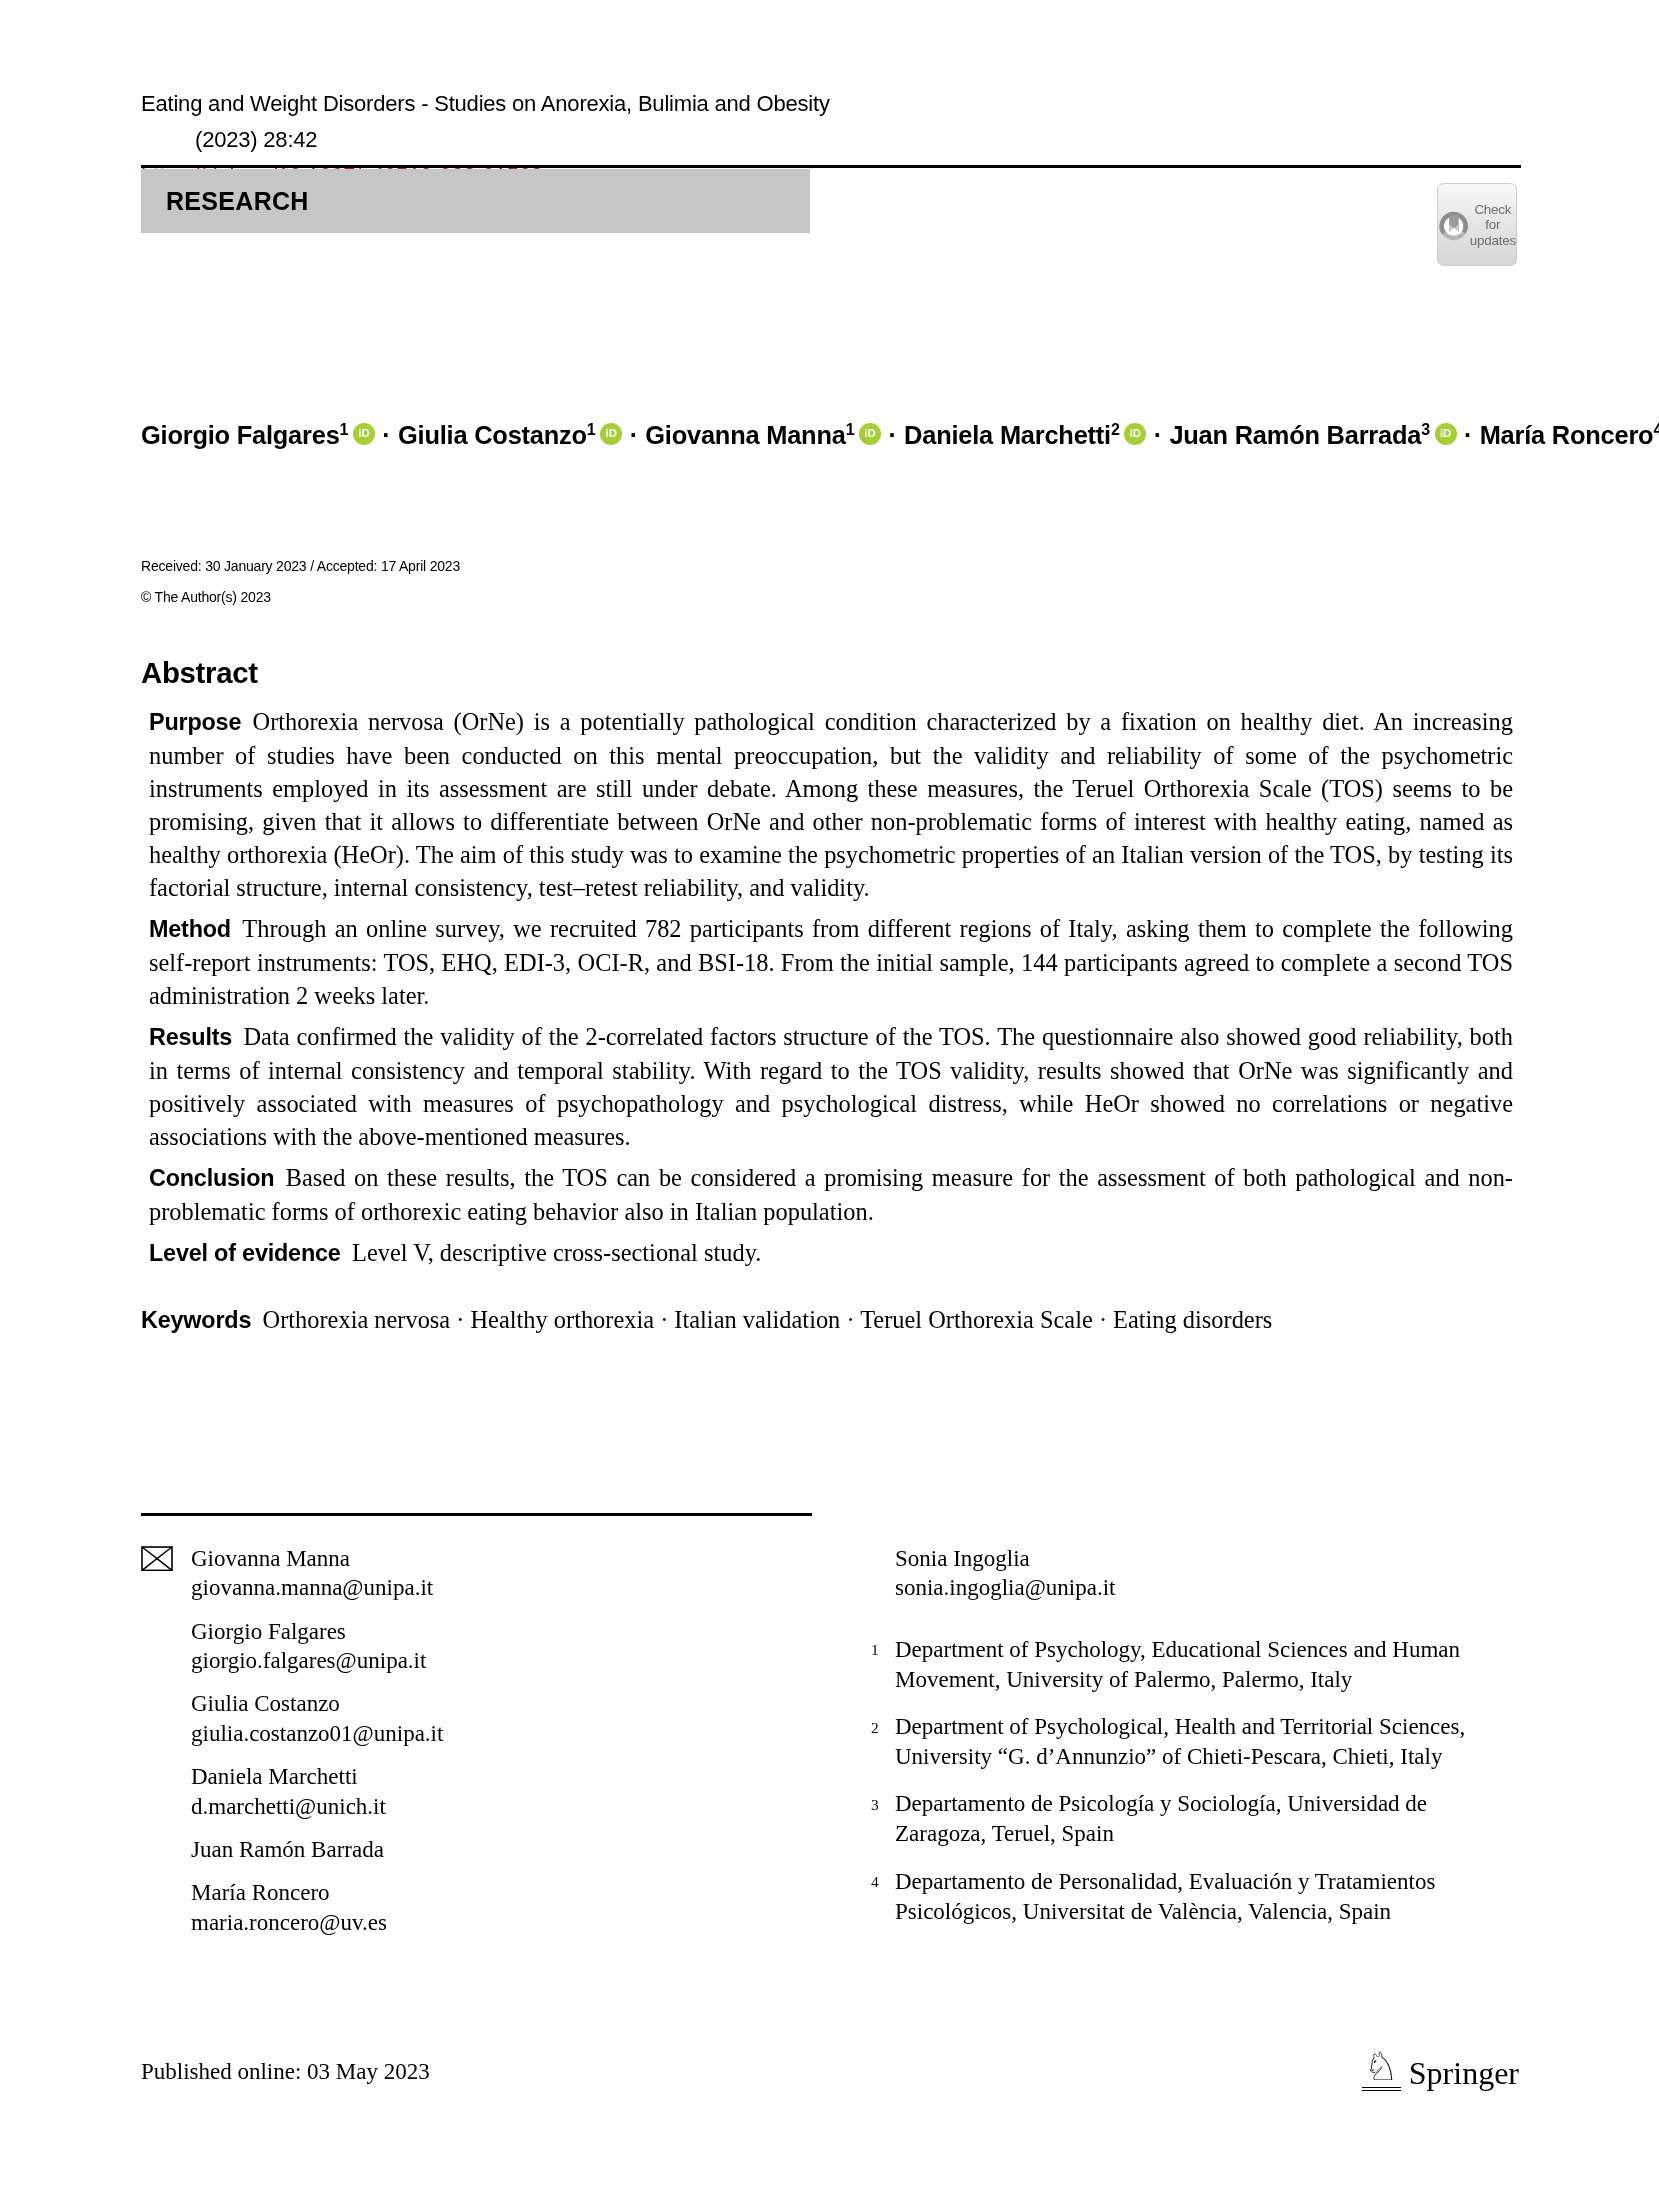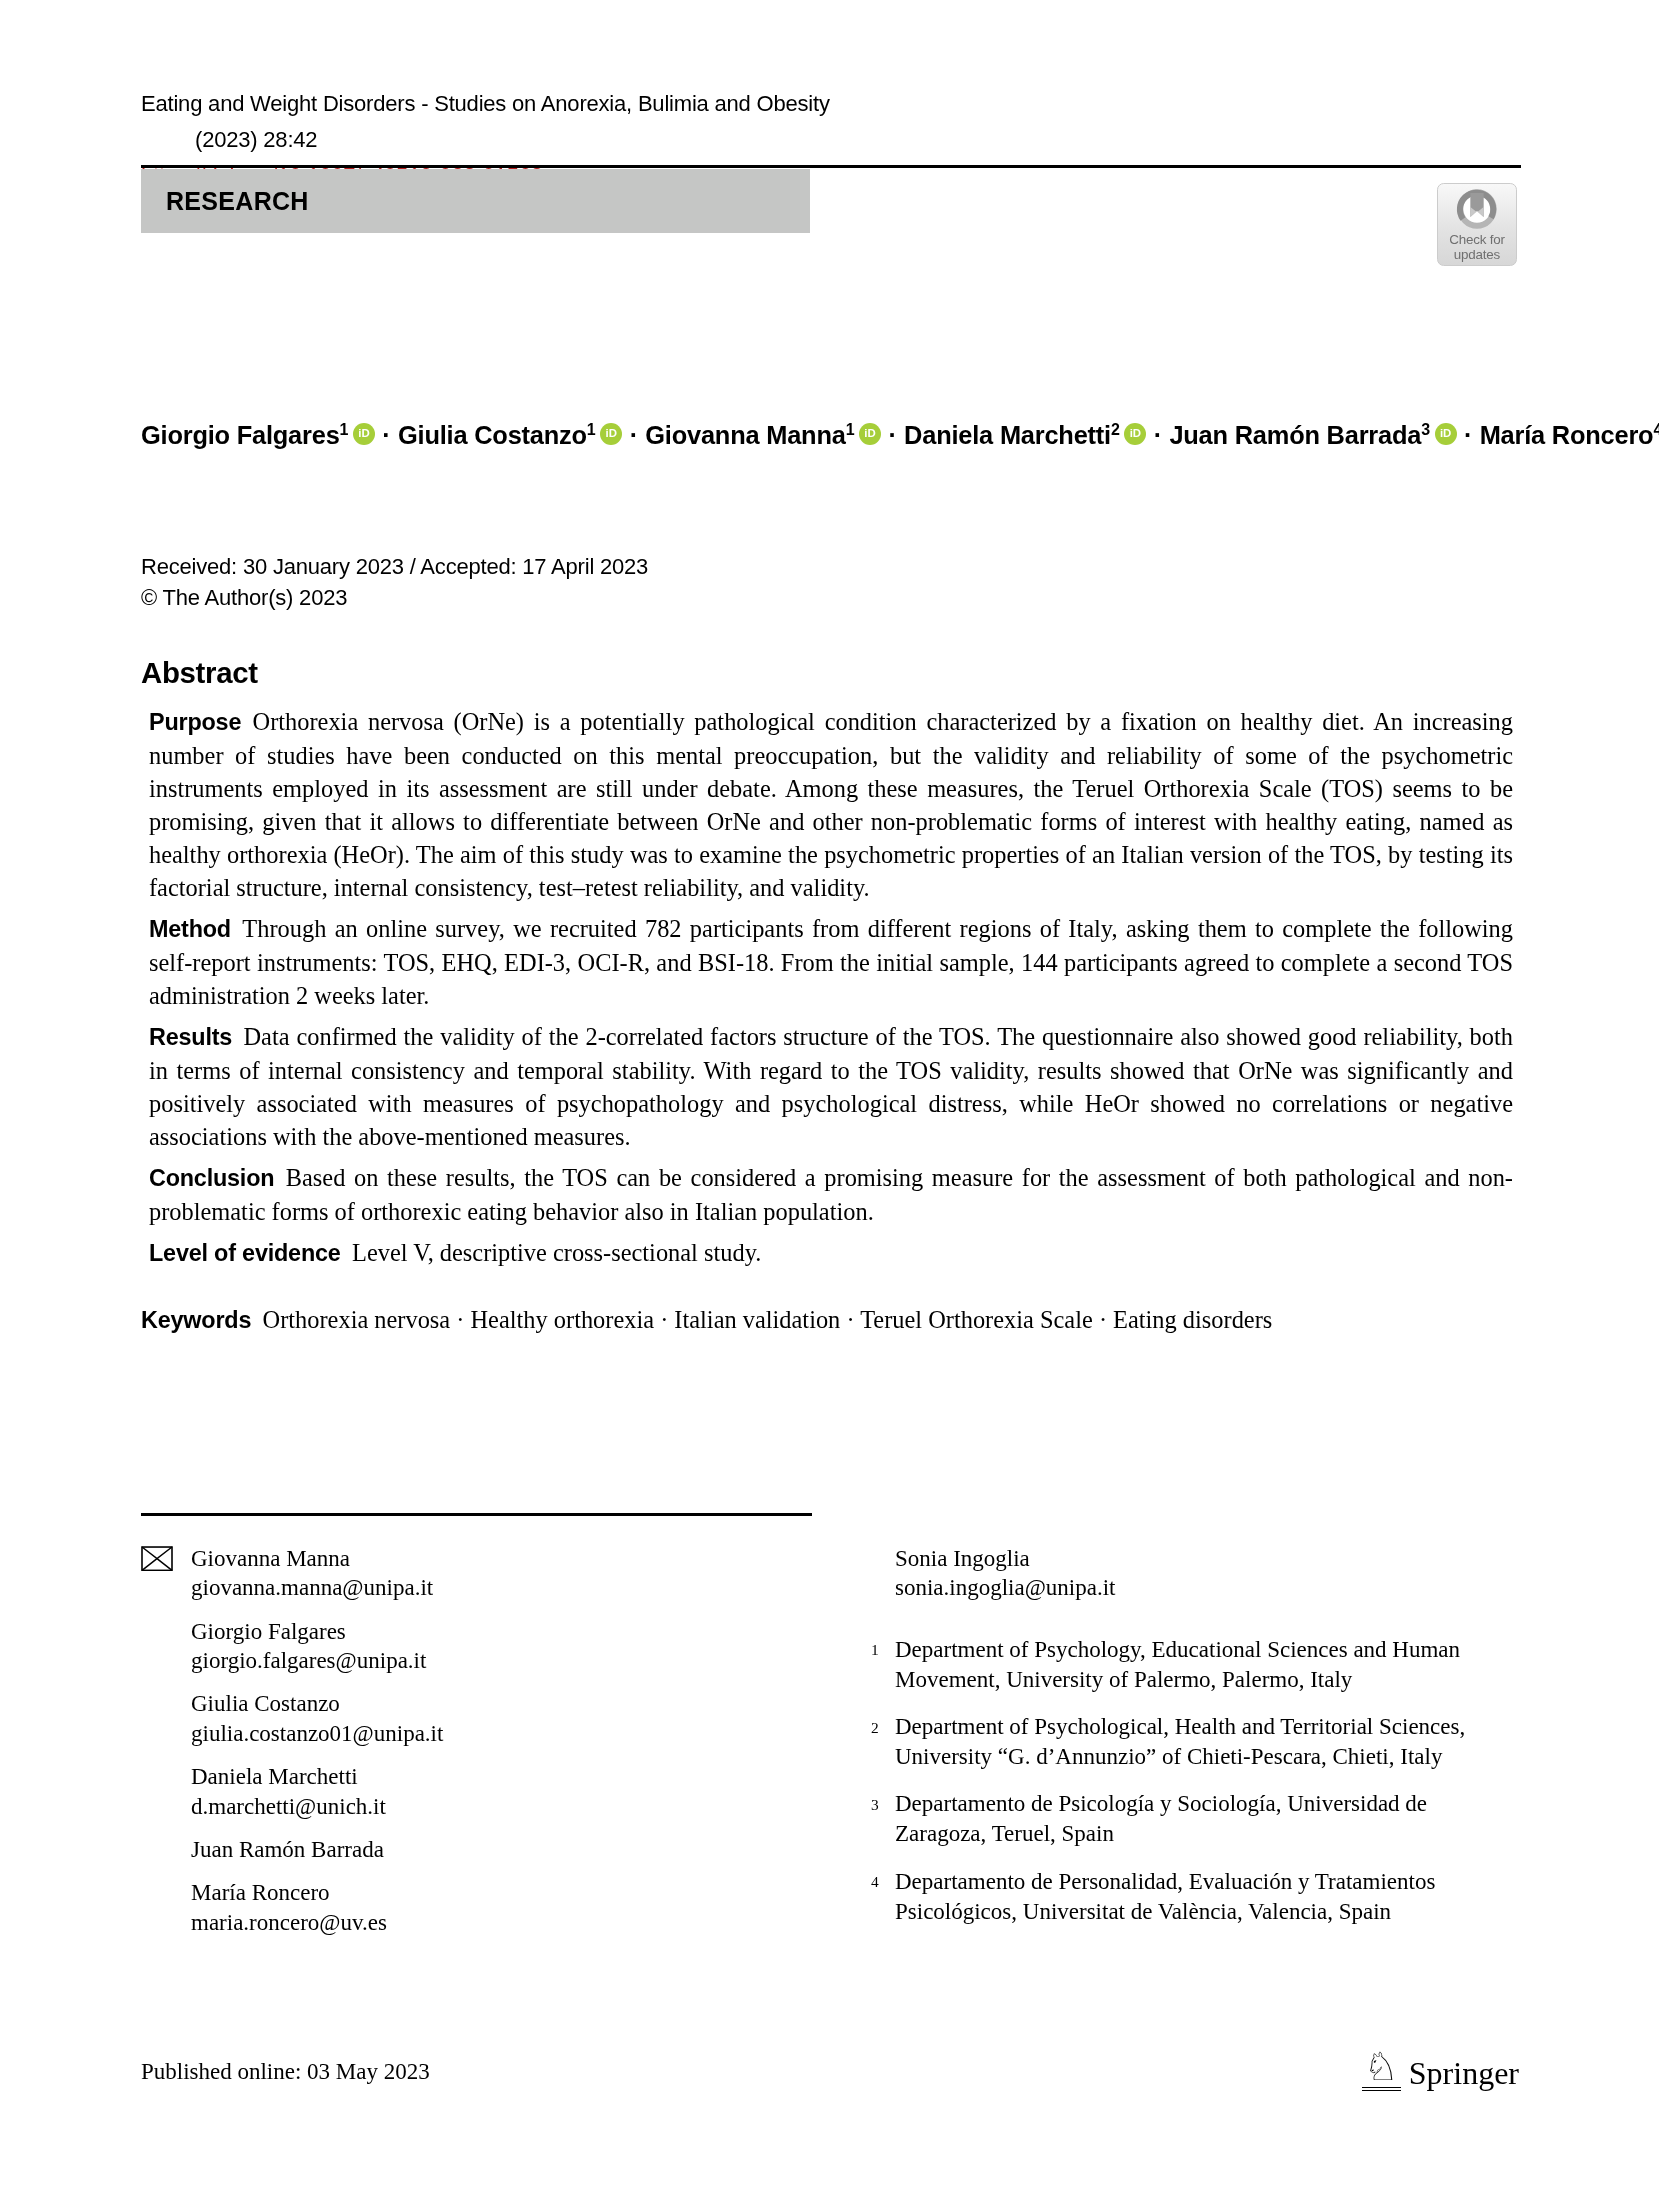--- a/index.html
+++ b/index.html
@@ -12,35 +12,35 @@
   .citation{margin-left:54px;}
   .doi-row a{color:#b91c1c;text-decoration:none;}
 
   .top-rule{position:absolute;left:141px;top:165px;width:1380px;height:3.3px;background:#000;}
   .banner{position:absolute;left:141px;top:169px;width:669px;height:64px;background:#c5c6c5;display:flex;align-items:center;}
   .banner-label{font-weight:bold;font-size:25px;letter-spacing:0.3px;padding-left:25px;}
 
   
   .badge{position:absolute;left:1437px;top:183px;width:80px;height:83px;border:1.3px solid #cccccc;border-radius:6.7px;
          background:linear-gradient(180deg,#f8f8f8 0%,#e3e3e3 55%,#d7d7d7 100%);
-         display:flex;flex-direction:column;align-items:center;box-sizing:border-box;cursor:pointer;}
+         display:flex;flex-direction:row;align-items:center;box-sizing:border-box;cursor:pointer;}
   .badge svg{margin-top:3.3px;}
   .badge-text{font-size:13.4px;line-height:15.4px;color:#6f6f6f;text-align:center;margin-top:0.7px;letter-spacing:-0.2px;}
 
   
   .title{position:absolute;left:141px;top:280px;right:127px;font-weight:bold;font-size:37px;line-height:50px;letter-spacing:-0.7px;}
   .authors{position:absolute;left:141px;top:414px;right:120px;font-weight:bold;font-size:25.4px;line-height:43px;letter-spacing:-0.2px;}
   .author{white-space:nowrap;}
   .author sup{font-size:16px;line-height:0;}
   .orcid-icon{display:inline-flex;align-items:center;justify-content:center;width:22px;height:22px;border-radius:50%;
               background:#A6CE39;color:#fff;font-size:11.4px;font-weight:bold;letter-spacing:0;
               position:relative;top:-6.7px;margin-left:4.7px;cursor:pointer;}
   .sep{margin:0 7.4px;}
 
-  .received{position:absolute;left:141px;top:551px;font-size:22px;line-height:31px;letter-spacing:-0.2px;}
+  .received{position:absolute;left:141px;top:551px;font-size:14px;line-height:31px;letter-spacing:-0.2px;}
 
   
   .abstract{position:absolute;left:141px;top:656px;width:1380px;}
   .abs-h{font-size:29.4px;font-weight:bold;margin:0 0 14.7px 0;letter-spacing:-0.3px;}
   .abs-p{font-family:"Liberation Serif",serif;font-size:24.4px;line-height:33px;text-align:justify;margin:8px;}
   .abs-label{font-family:"Liberation Sans",sans-serif;font-weight:bold;font-size:23.4px;letter-spacing:-0.2px;margin-right:11.4px;}
   .keywords{margin-top:36px;font-family:"Liberation Serif",serif;font-size:24.4px;}
   .kw-label{font-family:"Liberation Sans",sans-serif;font-weight:bold;font-size:23.4px;letter-spacing:-0.2px;margin-right:11.4px;}
 
   

